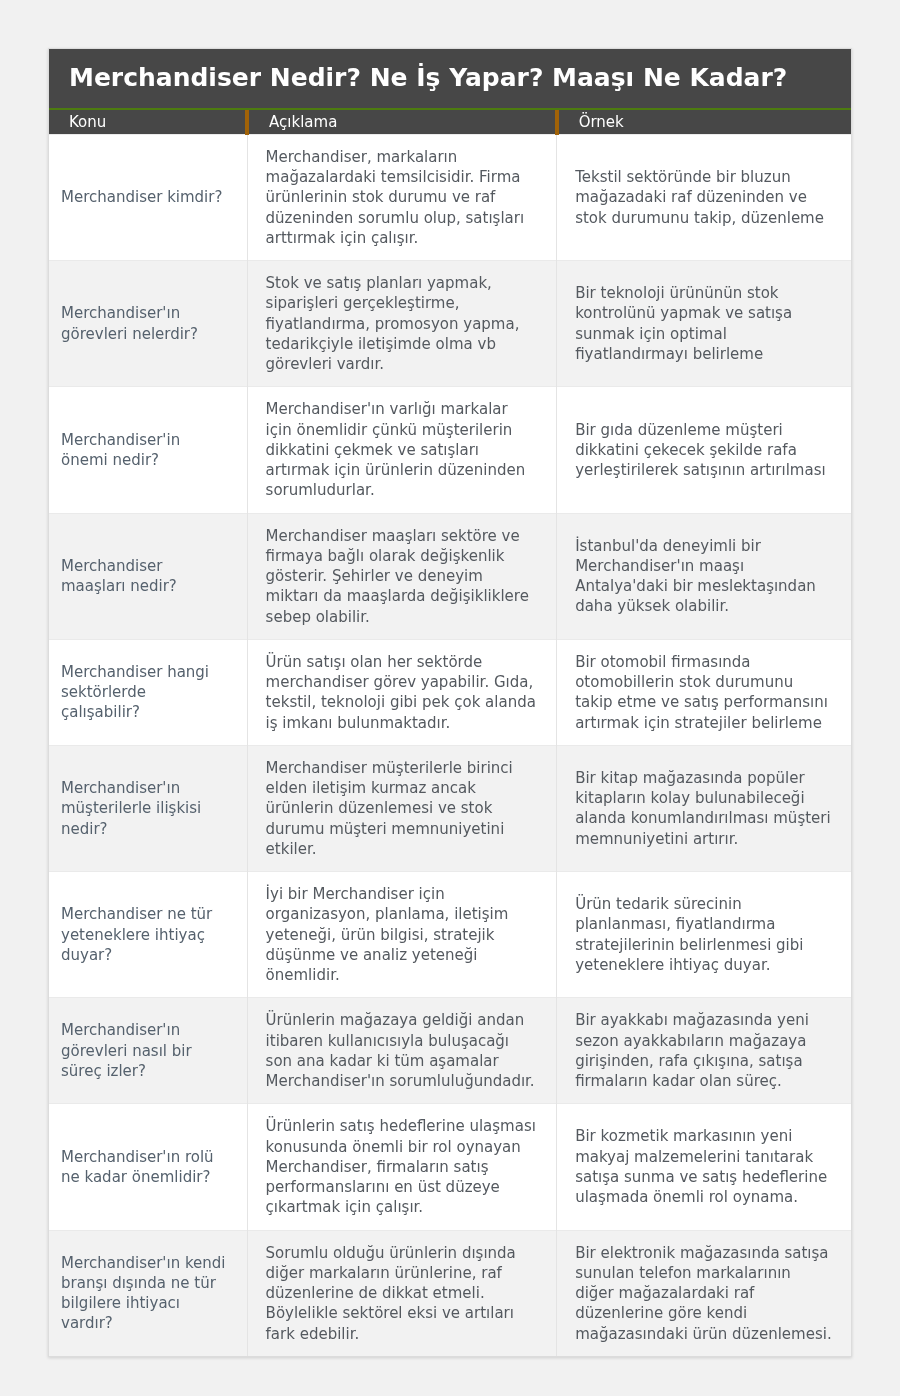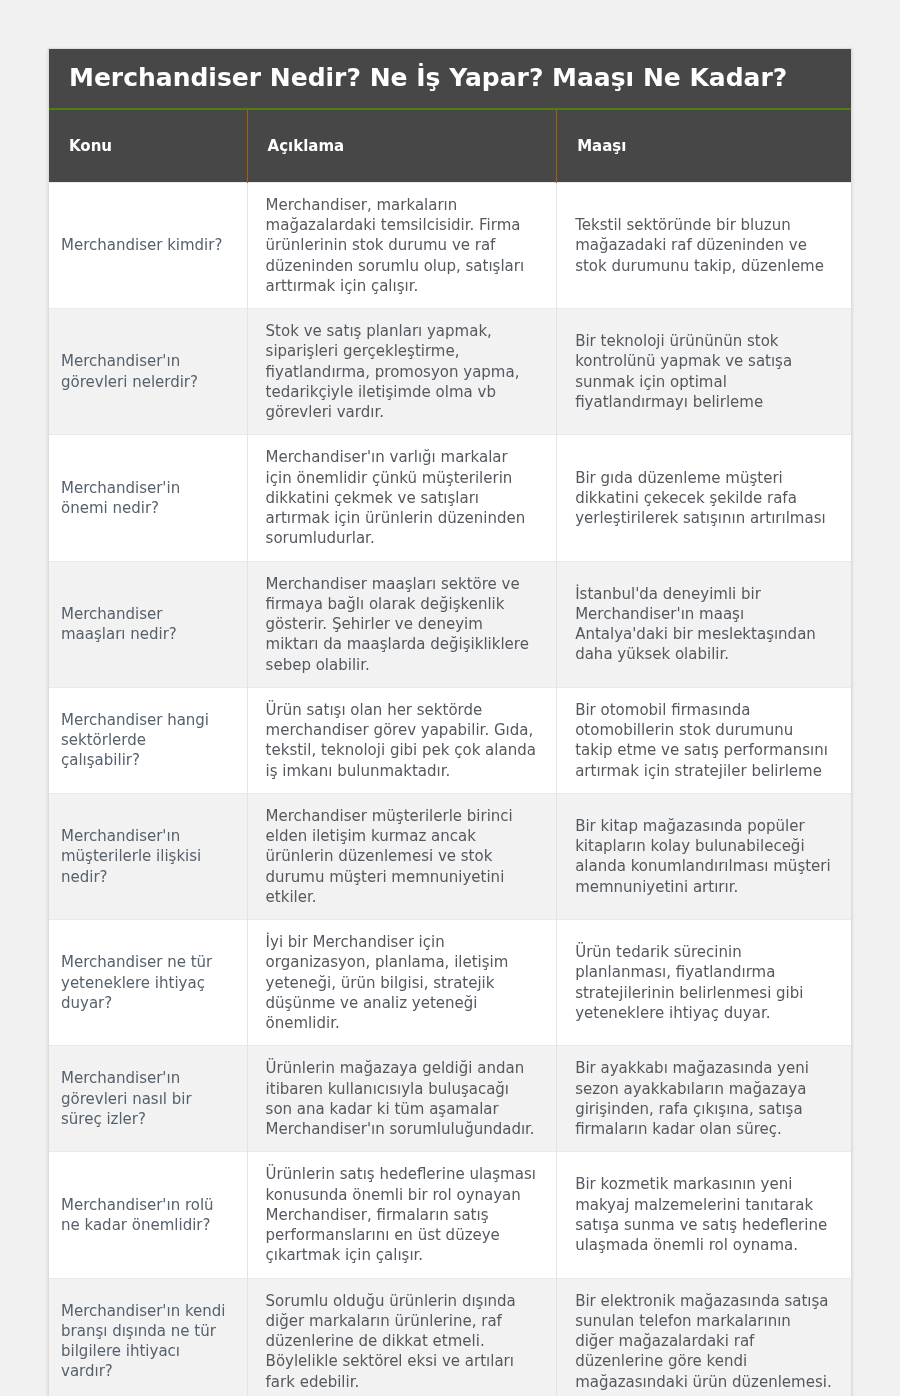--- a/index.html
+++ b/index.html
@@ -36,24 +36,24 @@
     background: #ffffff;
   }
   col.c-konu    { width: 24.7%; }
   col.c-aciklama{ width: 38.6%; }
   col.c-ornek   { width: 36.7%; }
   th {
     background: #474747;
     color: #ffffff;
     text-align: left;
     font-size: 15px;
-    font-weight: bold;
-    padding: 27px 20px;
+    font-weight: normal;
+    padding: 3px 20px;
   }
-  th + th { border-left: 1px solid #a16207; }
+  th + th { border-left: 4px solid #a16207; }
   td {
     font-size: 15px;
     line-height: 1.35;
     color: #54595f;
     padding: 12px 18px;
     vertical-align: middle;
     border-top: 1px solid #eaeaea;
     background: #ffffff;
     word-wrap: break-word;
   }
@@ -70,21 +70,21 @@
   <table class="faq">
     <colgroup>
       <col class="c-konu">
       <col class="c-aciklama">
       <col class="c-ornek">
     </colgroup>
     <thead>
       <tr>
         <th>Konu</th>
         <th>Açıklama</th>
-        <th>Maaşı</th>
+        <th>Örnek</th>
       </tr>
     </thead>
     <tbody>
       <tr>
         <td class="konu">Merchandiser kimdir?</td>
         <td>Merchandiser, markaların mağazalardaki temsilcisidir. Firma ürünlerinin stok durumu ve raf düzeninden sorumlu olup, satışları arttırmak için çalışır.</td>
         <td>Tekstil sektöründe bir bluzun mağazadaki raf düzeninden ve stok durumunu takip, düzenleme</td>
       </tr>
       <tr>
         <td class="konu">Merchandiser'ın görevleri nelerdir?</td>

